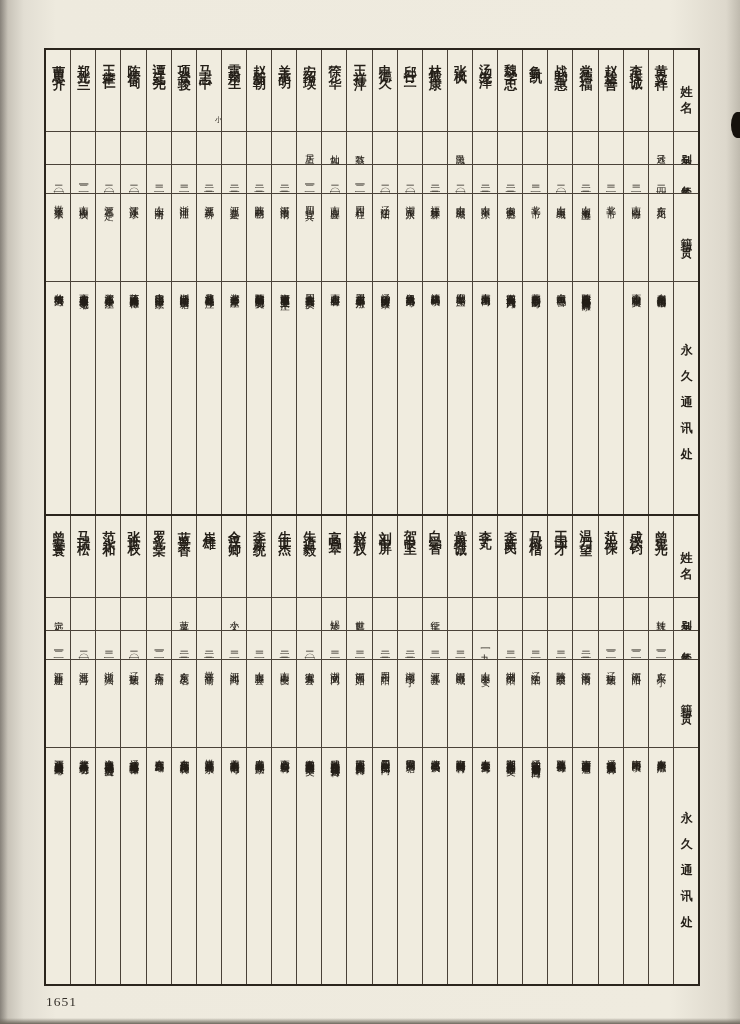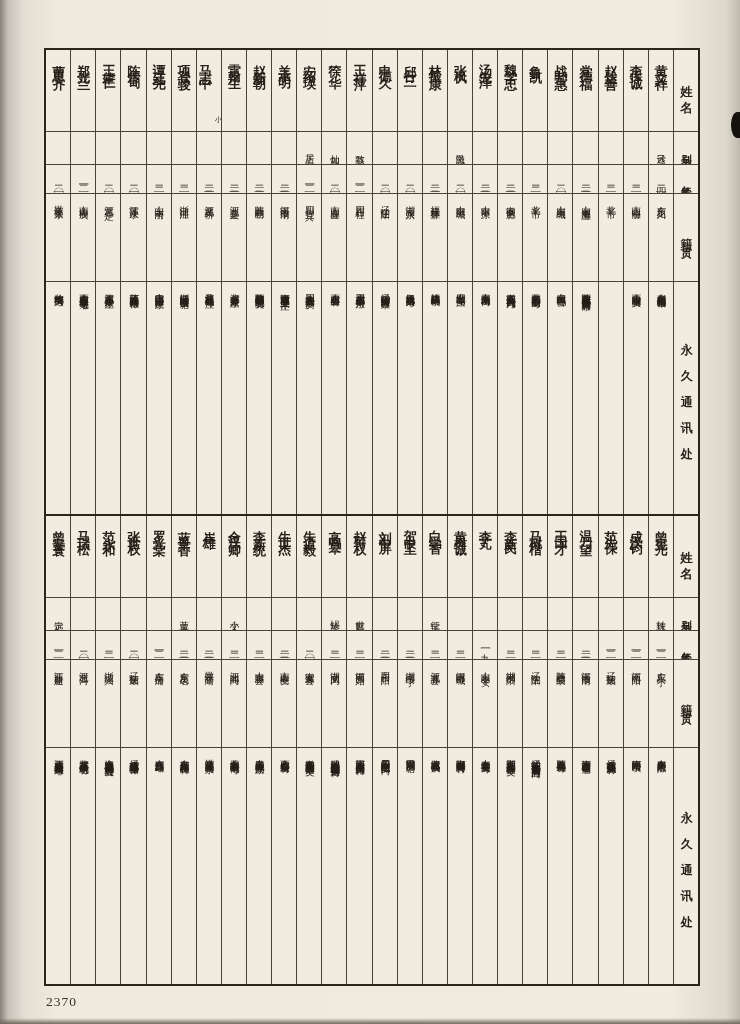--- a/index.html
+++ b/index.html
@@ -865,17 +865,17 @@
             <span class="vt">二一</span>
           </div>
           <div class="cell c-native">
             <span class="vt">江西新建</span>
           </div>
           <div class="cell c-addr">
             <span class="vt">江西省新建县生米街曾和顺米号</span>
           </div>
         </div>
       </div>
-    <div class="page-number">2370</div>
+    <div class="page-number">1651</div>
     <div class="ink-blob"></div>
     <div class="edge-bottom"></div>
   </div>
 </div>
 
 </body></html>

